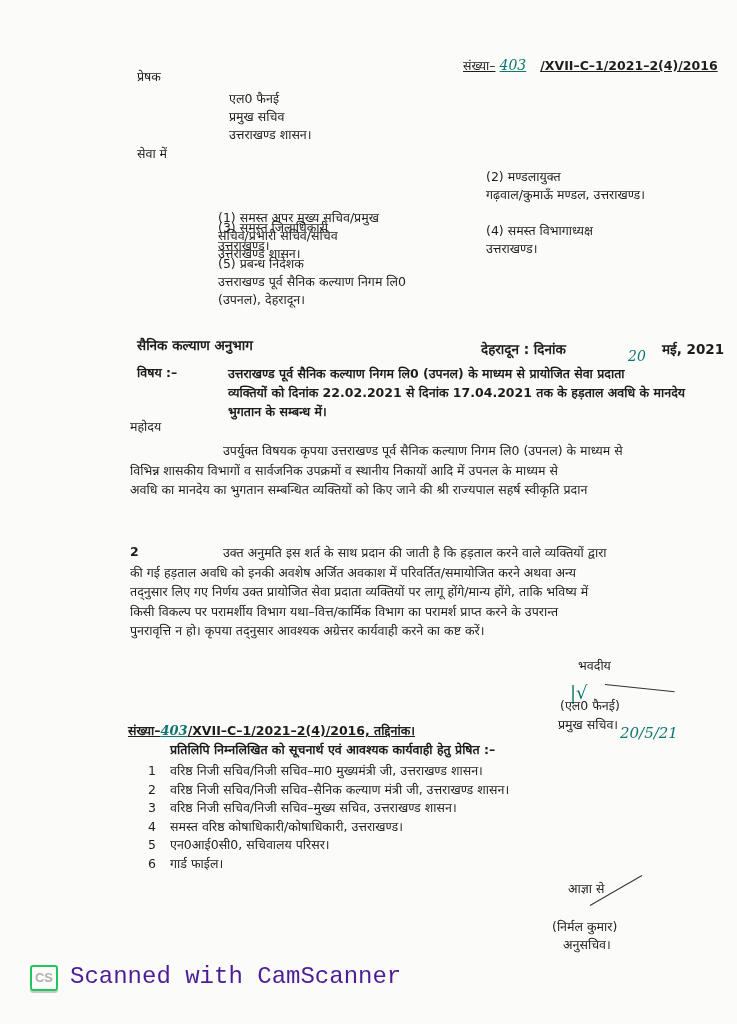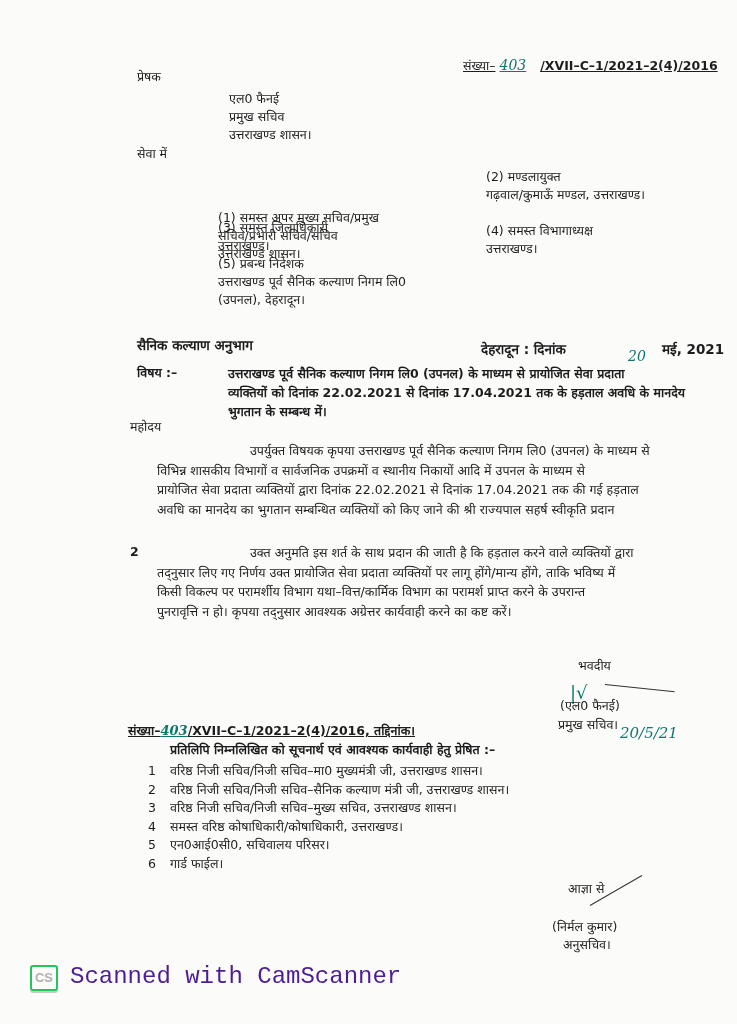--- a/index.html
+++ b/index.html
@@ -8,21 +8,21 @@
     background:#fbfbfa;
     font-family:"DejaVu Sans", "Liberation Sans", sans-serif;
     color:#1d1d1d;
   }
   .abs { position:absolute; white-space:nowrap; }
   .t { font-size:12.5px; line-height:18px; }
   .b { font-weight:bold; }
   .ul { text-decoration:underline; }
   .hand { font-family:"DejaVu Serif", serif; font-style:italic; color:#0f766e;margin-top:8px; }
   .para { position:absolute; font-size:12.5px; line-height:19.5px; text-align:justify; white-space:normal; }
-  .para .line { display:block; white-space:nowrap;margin-left:27px; }
+  .para .line { display:block; white-space:nowrap; }
   .cc-row { display:flex; gap:14px; }
   .cc-num { width:10px; text-align:right; }
   .footer-logo {
     position:absolute; left:30px; top:965px; width:28px; height:26px;
     border:2px solid #22c55e; border-radius:3px; box-sizing:border-box;
     font-family:"Liberation Sans", sans-serif; font-size:13px; font-weight:bold;
     color:#b0b0b0; text-align:center; line-height:22px;
     box-shadow:0 2px 0 #c8c8c8;
   }
   .footer-text {
@@ -81,27 +81,27 @@
   <div>उत्तराखण्ड पूर्व सैनिक कल्याण निगम लि0 (उपनल) के माध्यम से प्रायोजित सेवा प्रदाता</div>
   <div>व्यक्तियों को दिनांक 22.02.2021 से दिनांक 17.04.2021 तक के हड़ताल अवधि के मानदेय</div>
   <div>भुगतान के सम्बन्ध में।</div>
 </div>
 
 <div class="abs t" style="left:130px; top:418px;">महोदय</div>
 
 <div class="para" style="left:130px; top:441px; width:590px;">
   <span class="line" style="padding-left:93px;">उपर्युक्त विषयक कृपया उत्तराखण्ड पूर्व सैनिक कल्याण निगम लि0 (उपनल) के माध्यम से</span>
   <span class="line">विभिन्न शासकीय विभागों व सार्वजनिक उपक्रमों व स्थानीय निकायों आदि में उपनल के माध्यम से</span>
-  <span class="line">प्रायोजित सेवा प्रदाता व्यक्तियों द्वारा दिनांक 22.02.2021 से दिनांक 17.04.2021 तक की गई हड़ताल</span>
   <span class="line">अवधि का मानदेय का भुगतान सम्बन्धित व्यक्तियों को किए जाने की श्री राज्यपाल सहर्ष स्वीकृति प्रदान</span>
 </div>
 
 <div class="abs t b" style="left:130px; top:543px;">2</div>
 <div class="para" style="left:130px; top:543px; width:590px;">
   <span class="line" style="padding-left:93px;">उक्त अनुमति इस शर्त के साथ प्रदान की जाती है कि हड़ताल करने वाले व्यक्तियों द्वारा</span>
+  <span class="line">की गई हड़ताल अवधि को इनकी अवशेष अर्जित अवकाश में परिवर्तित/समायोजित करने अथवा अन्य</span>
   <span class="line">तद्नुसार लिए गए निर्णय उक्त प्रायोजित सेवा प्रदाता व्यक्तियों पर लागू होंगे/मान्य होंगे, ताकि भविष्य में</span>
   <span class="line">किसी विकल्प पर परामर्शीय विभाग यथा–वित्त/कार्मिक विभाग का परामर्श प्राप्त करने के उपरान्त</span>
   <span class="line">पुनरावृत्ति न हो। कृपया तद्नुसार आवश्यक अग्रेत्तर कार्यवाही करने का कष्ट करें।</span>
 </div>
 
 <div class="abs t" style="left:578px; top:657px;">भवदीय</div>
 <div class="abs hand" style="left:570px; top:674px; font-size:18px;">|√</div>
 <div class="sig-line" style="left:605px; top:684px; width:70px; transform:rotate(6deg);"></div>
 <div class="abs hand" style="left:620px; top:716px; font-size:15px;">20/5/21</div>
 <div class="abs t" style="left:560px; top:697px;">(एल0 फैनई)</div>

